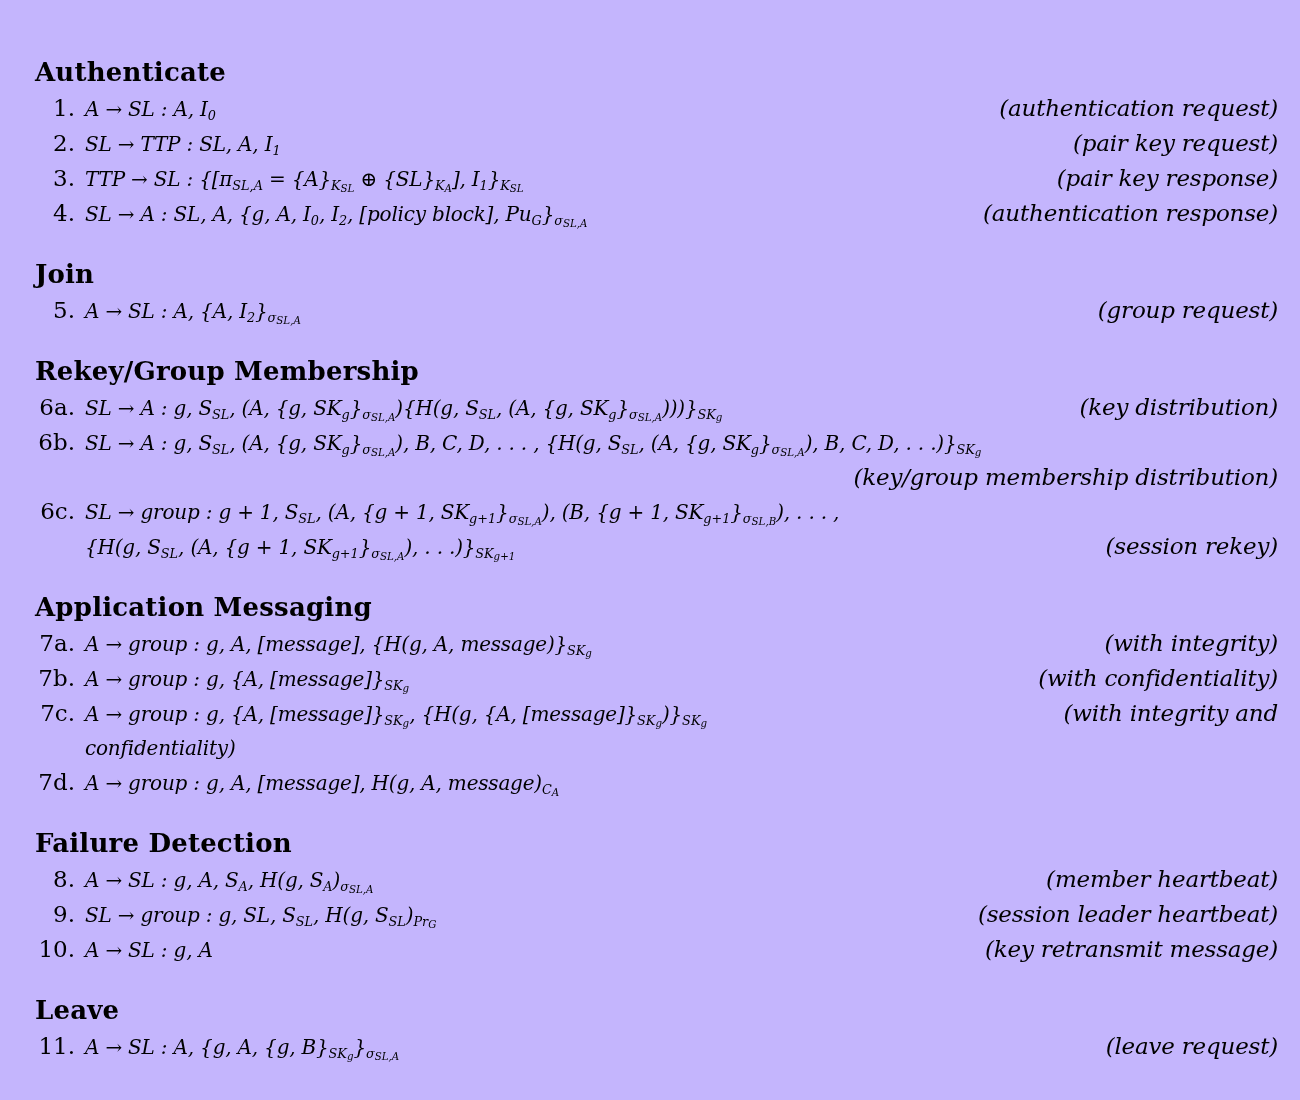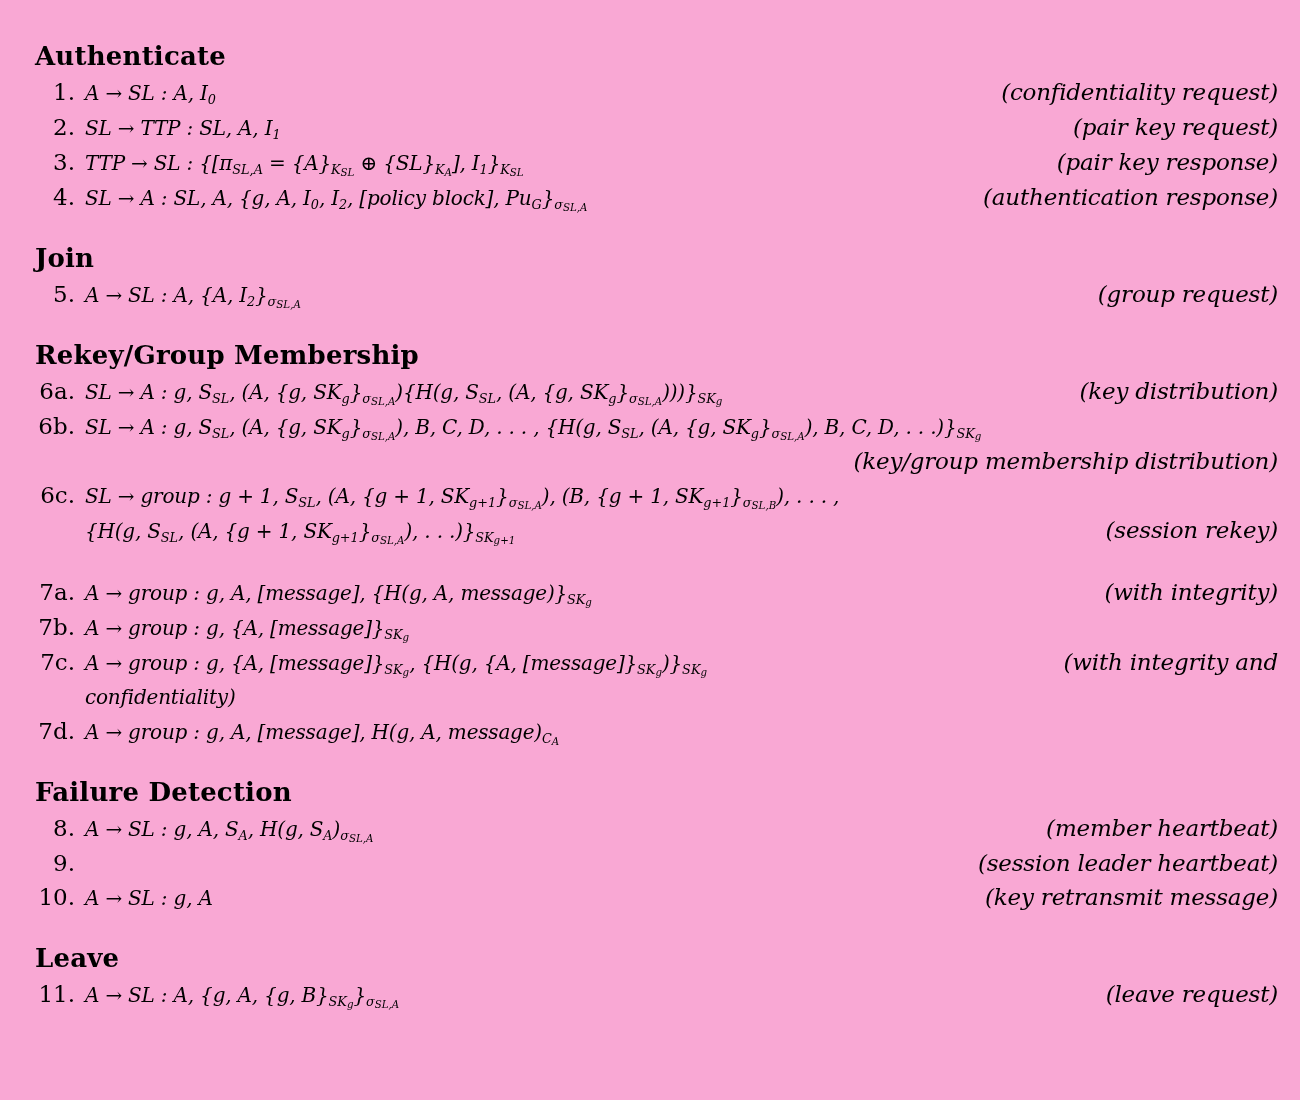--- a/index.html
+++ b/index.html
@@ -7,22 +7,22 @@
     padding: 0;
     background: #ffffff;
     color: #000000;
     font-family: "DejaVu Serif", "Liberation Serif", serif;
   }
   .page {
     position: relative;
     width: 1300px;
     height: 1100px;
     box-sizing: border-box;
-    background: #f9a8d4;
-    padding: 40px 22px 0 35px;
+    background: #c4b5fd;
+    padding: 56px 22px 0 35px;
     overflow: hidden;
   }
   .proto-section { margin-top: 27px; }
   .proto-section:first-child { margin-top: 0; }
   .section-title {
     font-size: 26px;
     font-weight: bold;
     line-height: 32px;
     margin: 0 0 3px 0;
     letter-spacing: 0.2px;
@@ -67,21 +67,21 @@
 </style>
 </head>
 <body>
 
 <div class="page">
     <section class="proto-section">
       <h2 class="section-title">Authenticate</h2>
       <div class="step">
         <span class="num">1.</span>
         <span class="formula">A → SL : A, I<sub>0</sub></span>
-        <span class="annot">(confidentiality request)</span>
+        <span class="annot">(authentication request)</span>
       </div>
       <div class="step">
         <span class="num">2.</span>
         <span class="formula">SL → TTP : SL, A, I<sub>1</sub></span>
         <span class="annot">(pair key request)</span>
       </div>
       <div class="step">
         <span class="num">3.</span>
         <span class="formula">TTP → SL : {[π<sub>SL,A</sub> = {A}<sub>K<sub>SL</sub></sub> ⊕ {SL}<sub>K<sub>A</sub></sub>], I<sub>1</sub>}<sub>K<sub>SL</sub></sub></span>
         <span class="annot">(pair key response)</span>
@@ -122,28 +122,30 @@
         <span class="formula">SL → group : g + 1, S<sub>SL</sub>, (A, {g + 1, SK<sub>g+1</sub>}<sub>σ<sub>SL,A</sub></sub>), (B, {g + 1, SK<sub>g+1</sub>}<sub>σ<sub>SL,B</sub></sub>), . . . ,</span>
         <span class="annot"></span>
       </div>
       <div class="step">
         <span class="num"></span>
         <span class="formula">{H(g, S<sub>SL</sub>, (A, {g + 1, SK<sub>g+1</sub>}<sub>σ<sub>SL,A</sub></sub>), . . .)}<sub>SK<sub>g+1</sub></sub></span>
         <span class="annot">(session rekey)</span>
       </div>
     </section>
     <section class="proto-section">
+      <h2 class="section-title">Application Messaging</h2>
       <div class="step">
         <span class="num">7a.</span>
         <span class="formula">A → group : g, A, [message], {H(g, A, message)}<sub>SK<sub>g</sub></sub></span>
         <span class="annot">(with integrity)</span>
       </div>
       <div class="step">
         <span class="num">7b.</span>
         <span class="formula">A → group : g, {A, [message]}<sub>SK<sub>g</sub></sub></span>
+        <span class="annot">(with confidentiality)</span>
       </div>
       <div class="step">
         <span class="num">7c.</span>
         <span class="formula">A → group : g, {A, [message]}<sub>SK<sub>g</sub></sub>, {H(g, {A, [message]}<sub>SK<sub>g</sub></sub>)}<sub>SK<sub>g</sub></sub></span>
         <span class="annot">(with integrity and</span>
       </div>
       <div class="step">
         <span class="num"></span>
         <span class="formula">confidentiality)</span>
         <span class="annot"></span>
@@ -155,20 +157,21 @@
     </section>
     <section class="proto-section">
       <h2 class="section-title">Failure Detection</h2>
       <div class="step">
         <span class="num">8.</span>
         <span class="formula">A → SL : g, A, S<sub>A</sub>, H(g, S<sub>A</sub>)<sub>σ<sub>SL,A</sub></sub></span>
         <span class="annot">(member heartbeat)</span>
       </div>
       <div class="step">
         <span class="num">9.</span>
+        <span class="formula">SL → group : g, SL, S<sub>SL</sub>, H(g, S<sub>SL</sub>)<sub>Pr<sub>G</sub></sub></span>
         <span class="annot">(session leader heartbeat)</span>
       </div>
       <div class="step">
         <span class="num">10.</span>
         <span class="formula">A → SL : g, A</span>
         <span class="annot">(key retransmit message)</span>
       </div>
     </section>
     <section class="proto-section">
       <h2 class="section-title">Leave</h2>

